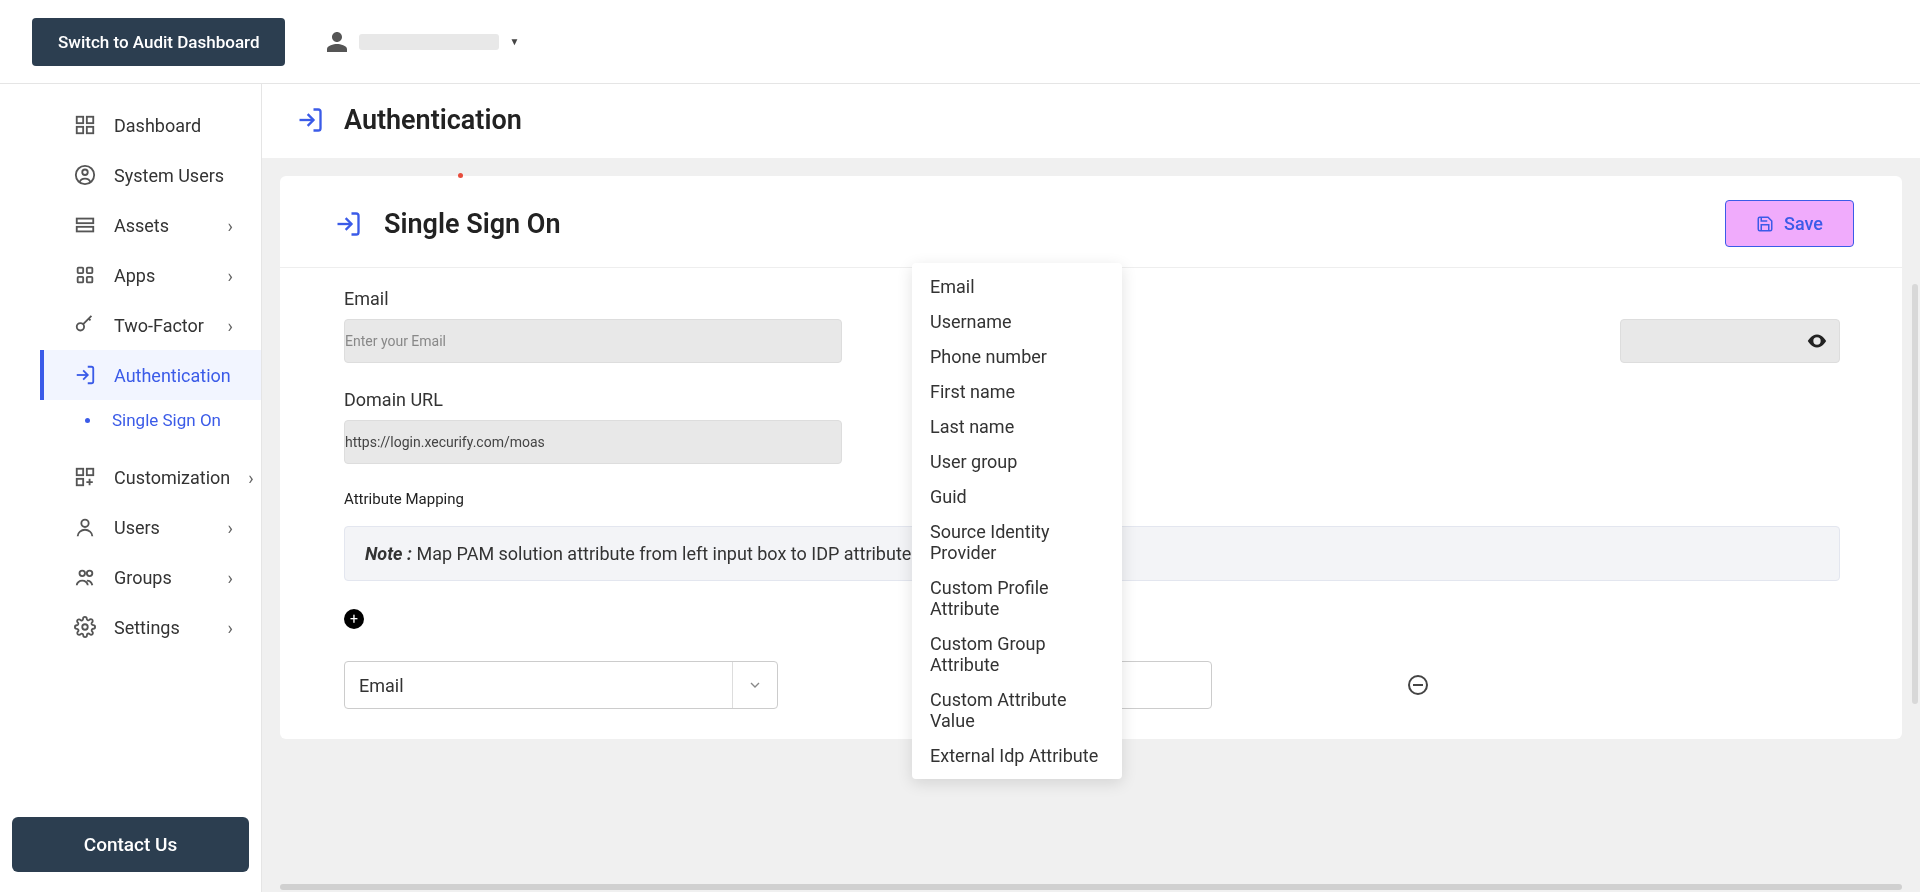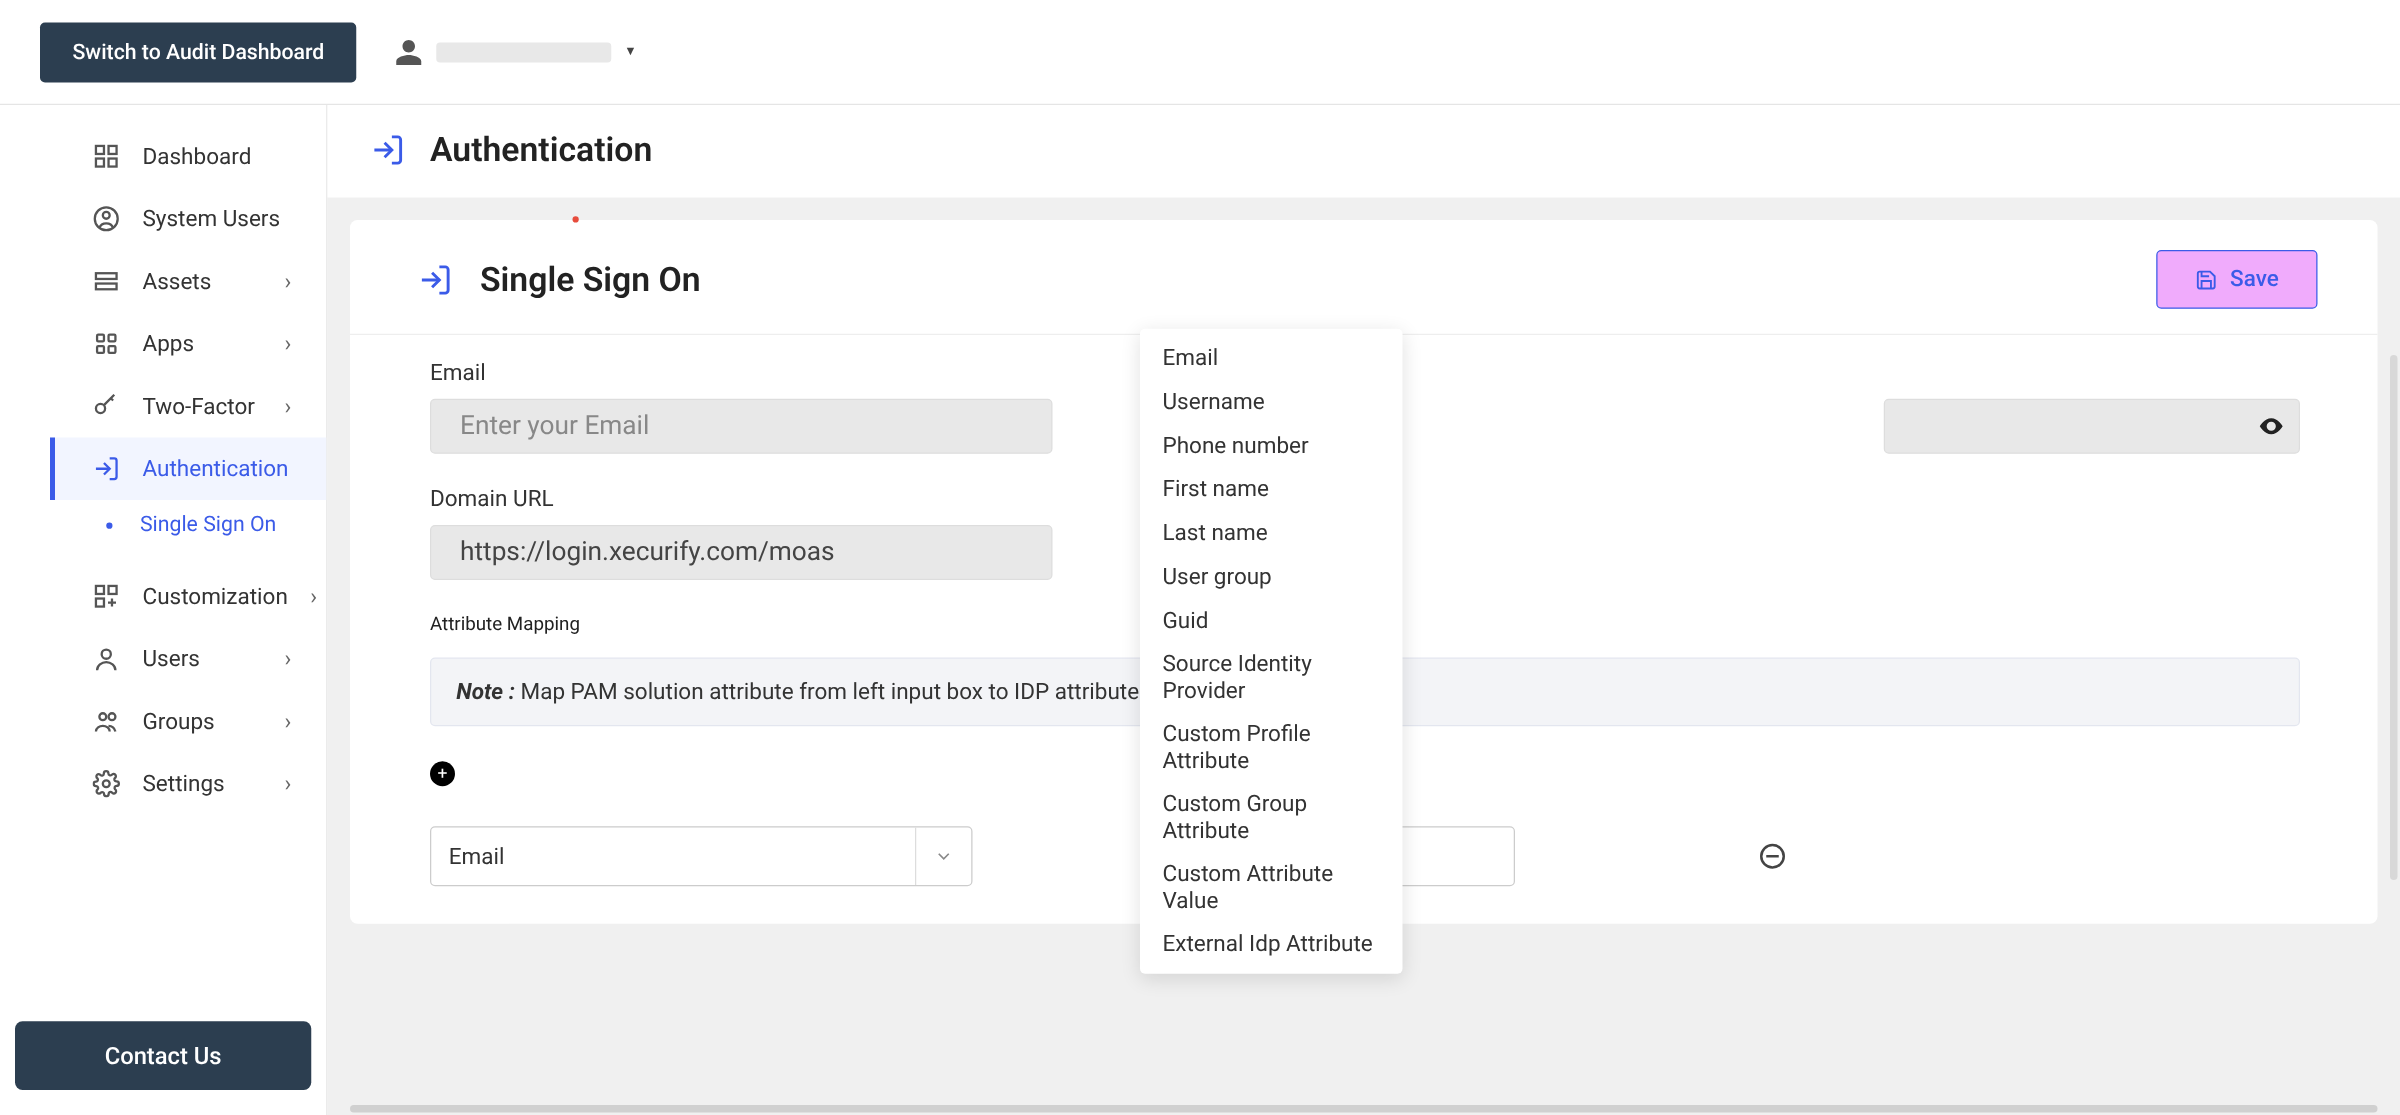--- a/index.html
+++ b/index.html
@@ -57,21 +57,21 @@
       height: 2px;
       width: 140px;
       background: linear-gradient(90deg, #4a90e2, transparent);
       margin-top: 4px;
       margin-left: 20px;
     }
 
     .header-right {
       display: flex;
       align-items: center;
-      gap: 30px;
+      gap: 40px;
     }
 
     .audit-btn {
       background: #2c3e50;
       color: #fff;
       border: none;
       padding: 14px 26px;
       font-size: 17px;
       font-weight: 500;
       border-radius: 4px;
@@ -270,22 +270,22 @@
     }
     .field-label {
       font-size: 18px;
       color: #333;
     }
     .text-input {
       height: 44px;
       background: #e8e8e8;
       border: 1px solid #ddd;
       border-radius: 4px;
-      padding: 0 23px;
-      font-size: 21px;
+      padding: 0 0;
+      font-size: 14px;
       color: #444;
     }
     .text-input::placeholder { color: #888; }
 
     .righthand-input-wrap {
       position: relative;
       width: 498px;
       margin-left: auto;
     }
     .eye-icon-pos {

